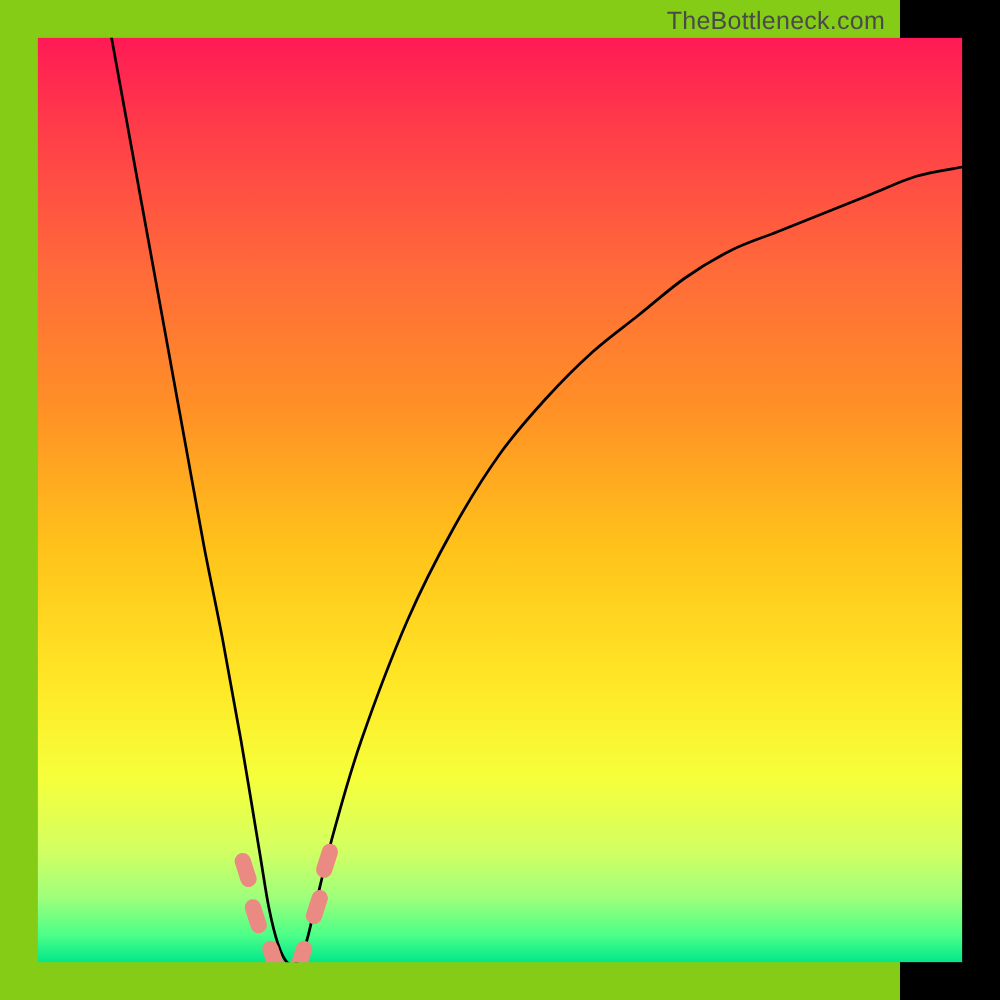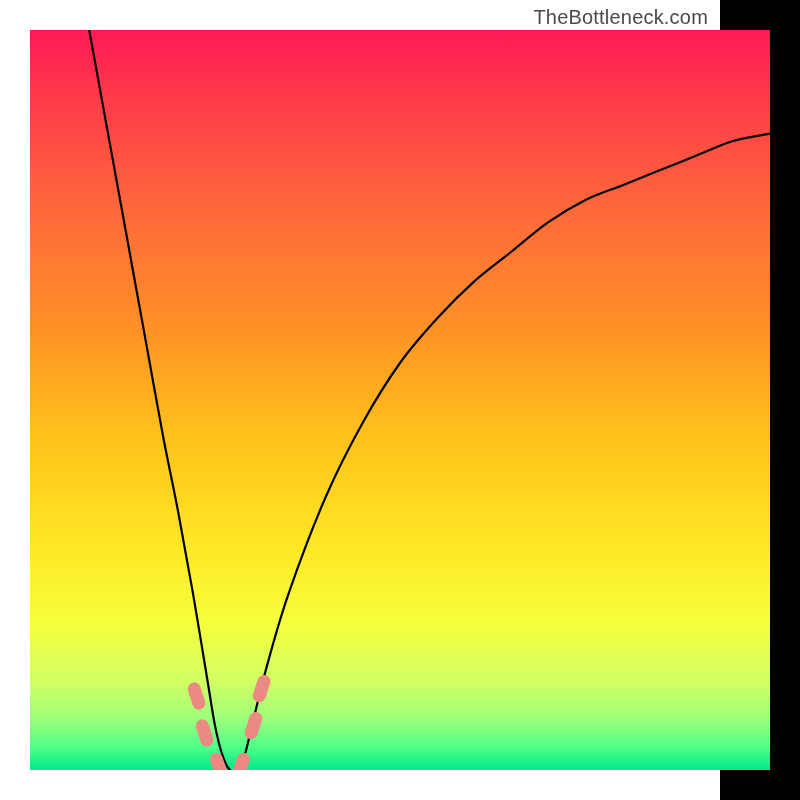--- a/index.html
+++ b/index.html
@@ -1,21 +1,21 @@
 <!DOCTYPE html>
 <html><head>
 <meta charset="utf-8">
 <style>
   * { margin: 0; padding: 0; box-sizing: border-box; }
   html, body { width: 800px; height: 800px; overflow: hidden; background: #000; }
   .frame {
     position: relative;
     width: 720px;
     height: 800px;
-    background: #ffffff;
+    background: #84cc16;
   }
   .plot-area {
     position: absolute;
     left: 30px;
     top: 30px;
     width: 740px;
     height: 740px;
     overflow: hidden;
   }
   .watermark {

